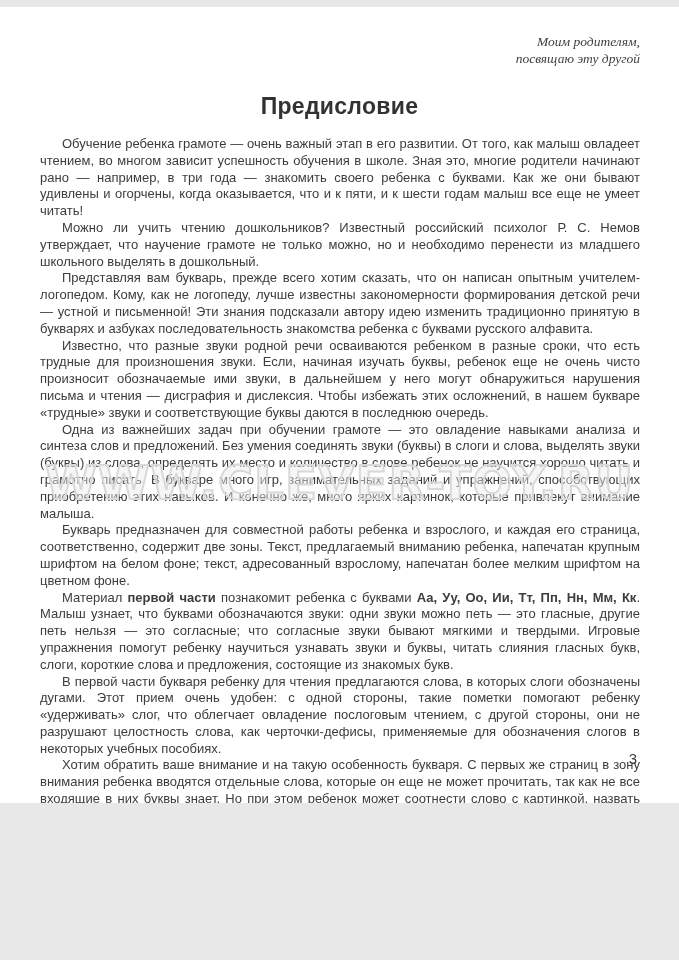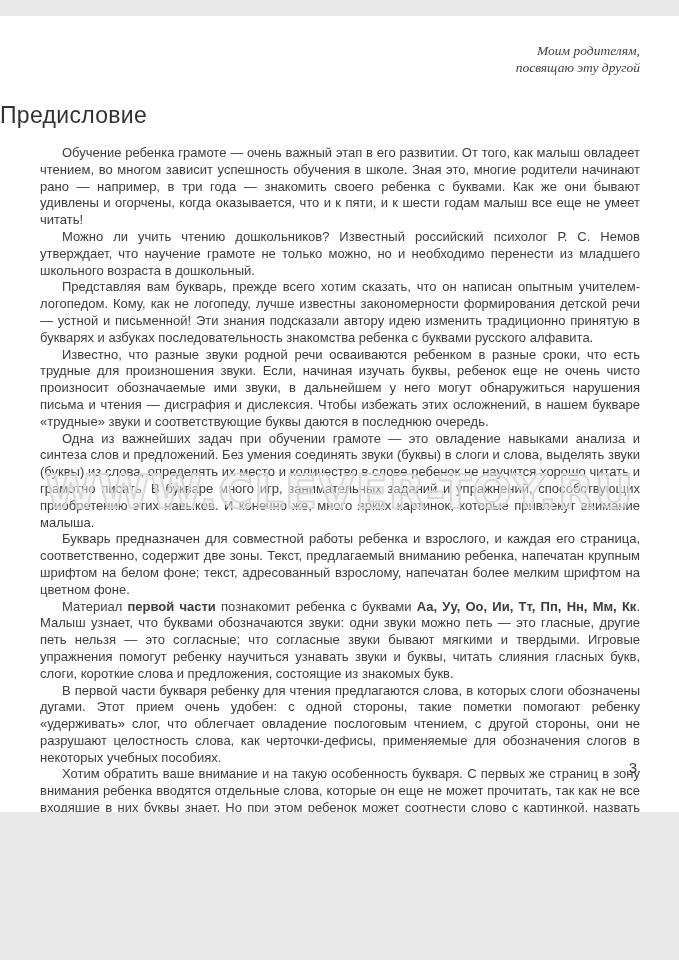--- a/index.html
+++ b/index.html
@@ -1,36 +1,37 @@
 <!DOCTYPE html>
 <html lang="ru"><head>
 <meta charset="utf-8">
 <style>
   html, body { margin: 0; padding: 0; background: #e8e8e8; }
   .page {
     position: relative;
     width: 679px;
     height: 796px;
-    margin: 16px auto;
+    margin: 7px auto;
     background: #ffffff;
     overflow: hidden;
     font-family: "Liberation Sans", sans-serif;
   }
   .dedication {
     padding: 26px 39px 0 0;
     text-align: right;
     font-family: "Liberation Serif", serif;
     font-style: italic;
     font-size: 13.5px;
     line-height: 17px;
     color: #3f3f3f;
   }
   .page-title {
     margin-top: 26px;
-    font-weight: normal;
+    text-align: center;
+    font-weight: bold;
     font-size: 23px;
     letter-spacing: 0.3px;
     color: #323232;
   }
   .body-text {
     margin: 16px 39px 0 40px;
     font-size: 13px;
     line-height: 16.8px;
     color: #3c3c3c;
     text-align: justify;
@@ -69,21 +70,21 @@
 
   <div class="dedication">
       <div>Моим родителям,</div>
       <div>посвящаю эту другой</div>
     </div>
 
   <h1 class="page-title">Предисловие</h1>
 
   <div class="body-text">
       <p class="para"><span>Обучение ребенка грамоте — очень важный этап в его развитии. От того, как малыш овладеет чтением, во многом зависит успешность обучения в школе. Зная это, многие родители начинают рано — например, в три года — знакомить своего ребенка с буквами. Как же они бывают удивлены и огорчены, когда оказывается, что и к пяти, и к шести годам малыш все еще не умеет читать!</span></p>
-      <p class="para"><span>Можно ли учить чтению дошкольников? Известный российский психолог Р. С. Немов утверждает, что научение грамоте не только можно, но и необходимо перенести из младшего школьного возраста в дошкольный.</span></p>
+      <p class="para"><span>Можно ли учить чтению дошкольников? Известный российский психолог Р. С. Немов утверждает, что научение грамоте не только можно, но и необходимо перенести из младшего школьного выделять в дошкольный.</span></p>
       <p class="para"><span>Представляя вам букварь, прежде всего хотим сказать, что он написан опытным учителем-логопедом. Кому, как не логопеду, лучше известны закономерности формирования детской речи — устной и письменной! Эти знания подсказали автору идею изменить традиционно принятую в букварях и азбуках последовательность знакомства ребенка с буквами русского алфавита.</span></p>
       <p class="para"><span>Известно, что разные звуки родной речи осваиваются ребенком в разные сроки, что есть трудные для произношения звуки. Если, начиная изучать буквы, ребенок еще не очень чисто произносит обозначаемые ими звуки, в дальнейшем у него могут обнаружиться нарушения письма и чтения — дисграфия и дислексия. Чтобы избежать этих осложнений, в нашем букваре «трудные» звуки и соответствующие буквы даются в последнюю очередь.</span></p>
       <p class="para"><span>Одна из важнейших задач при обучении грамоте — это овладение навыками анализа и синтеза слов и предложений. Без умения соединять звуки (буквы) в слоги и слова, выделять звуки (буквы) из слова, определять их место и количество в слове ребенок не научится хорошо читать и грамотно писать. В букваре много игр, занимательных заданий и упражнений, способствующих приобретению этих навыков. И конечно же, много ярких картинок, которые привлекут внимание малыша.</span></p>
       <p class="para"><span>Букварь предназначен для совместной работы ребенка и взрослого, и каждая его страница, соответственно, содержит две зоны. Текст, предлагаемый вниманию ребенка, напечатан крупным шрифтом на белом фоне; текст, адресованный взрослому, напечатан более мелким шрифтом на цветном фоне.</span></p>
       <p class="para"><span>Материал </span><span class="bold">первой части</span><span> познакомит ребенка с буквами </span><span class="bold">Аа, Уу, Оо, Ии, Тт, Пп, Нн, Мм, Кк</span><span>. Малыш узнает, что буквами обозначаются звуки: одни звуки можно петь — это гласные, другие петь нельзя — это согласные; что согласные звуки бывают мягкими и твердыми. Игровые упражнения помогут ребенку научиться узнавать звуки и буквы, читать слияния гласных букв, слоги, короткие слова и предложения, состоящие из знакомых букв.</span></p>
       <p class="para"><span>В первой части букваря ребенку для чтения предлагаются слова, в которых слоги обозначены дугами. Этот прием очень удобен: с одной стороны, такие пометки помогают ребенку «удерживать» слог, что облегчает овладение послоговым чтением, с другой стороны, они не разрушают целостность слова, как черточки-дефисы, применяемые для обозначения слогов в некоторых учебных пособиях.</span></p>
       <p class="para"><span>Хотим обратить ваше внимание и на такую особенность букваря. С первых же страниц в зону внимания ребенка вводятся отдельные слова, которые он еще не может прочитать, так как не все входящие в них буквы знает. Но при этом ребенок может соотнести слово с картинкой, назвать изображенный предмет, показать и назвать знакомые буквы. Это развивает зрительное внимание и память, тренирует в различении и узнавании букв, а также помогает запечатлеть целостный образ слова (прием «глобального чтения»).</span></p>
       <p class="para"><span>Изучение каждой новой буквы начинается с показа ребенку этой буквы, называния ее и чтения взрослым крупно напечатанного стишка. Прослушав стихи, малыш сможет сам найти, выделить среди незнакомых значков эту букву.</span></p>
     </div>
 

